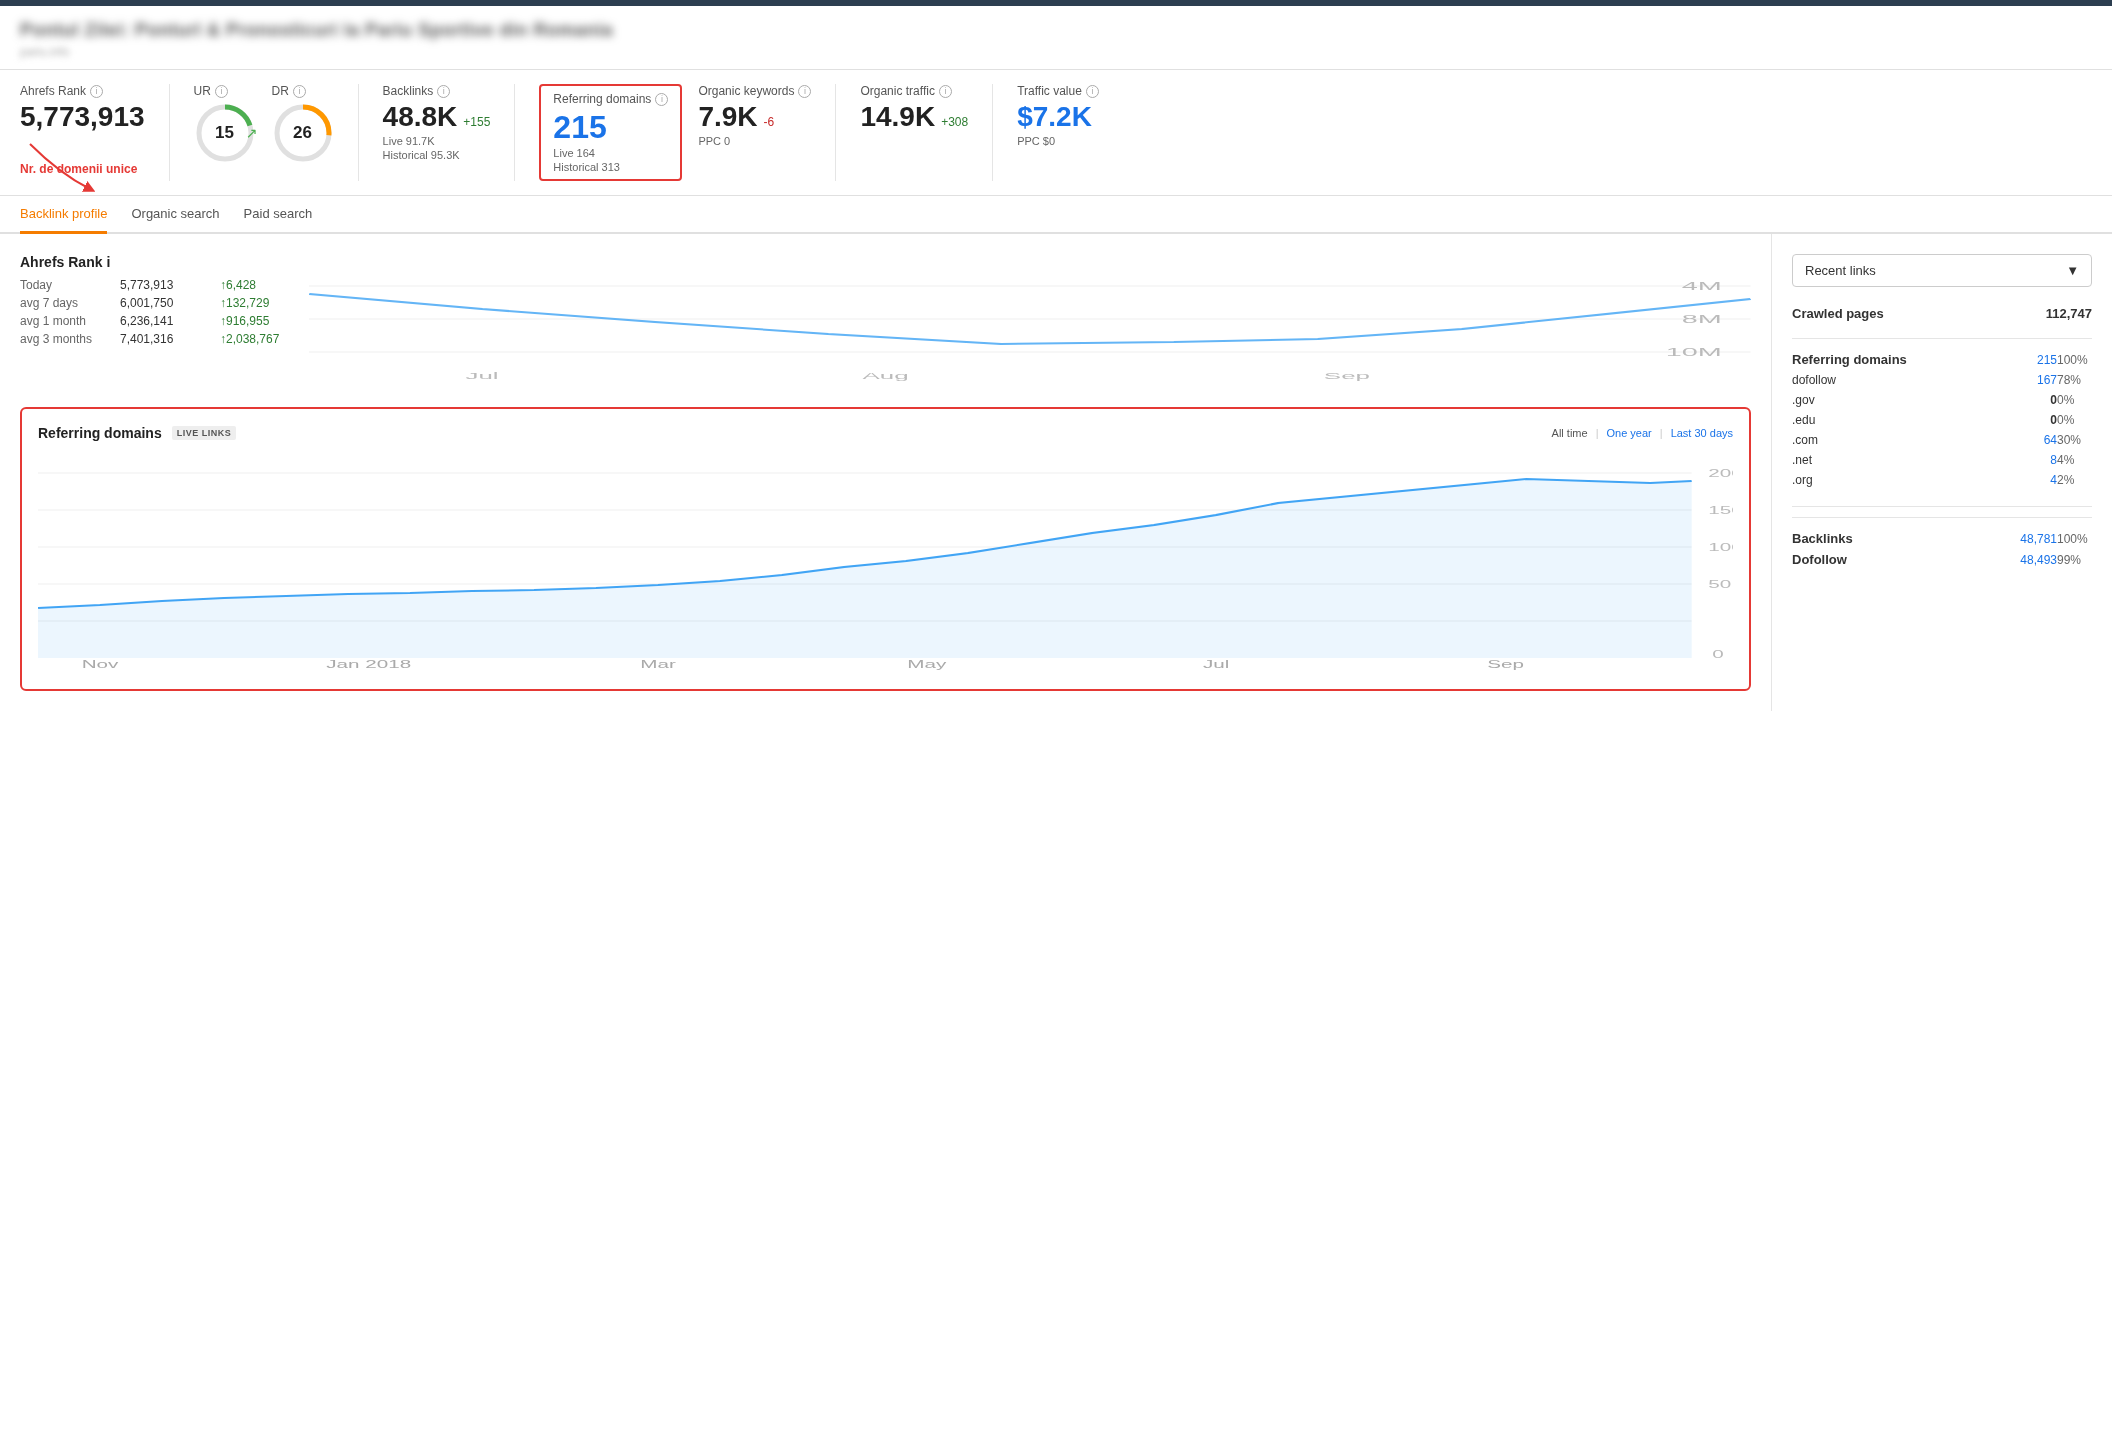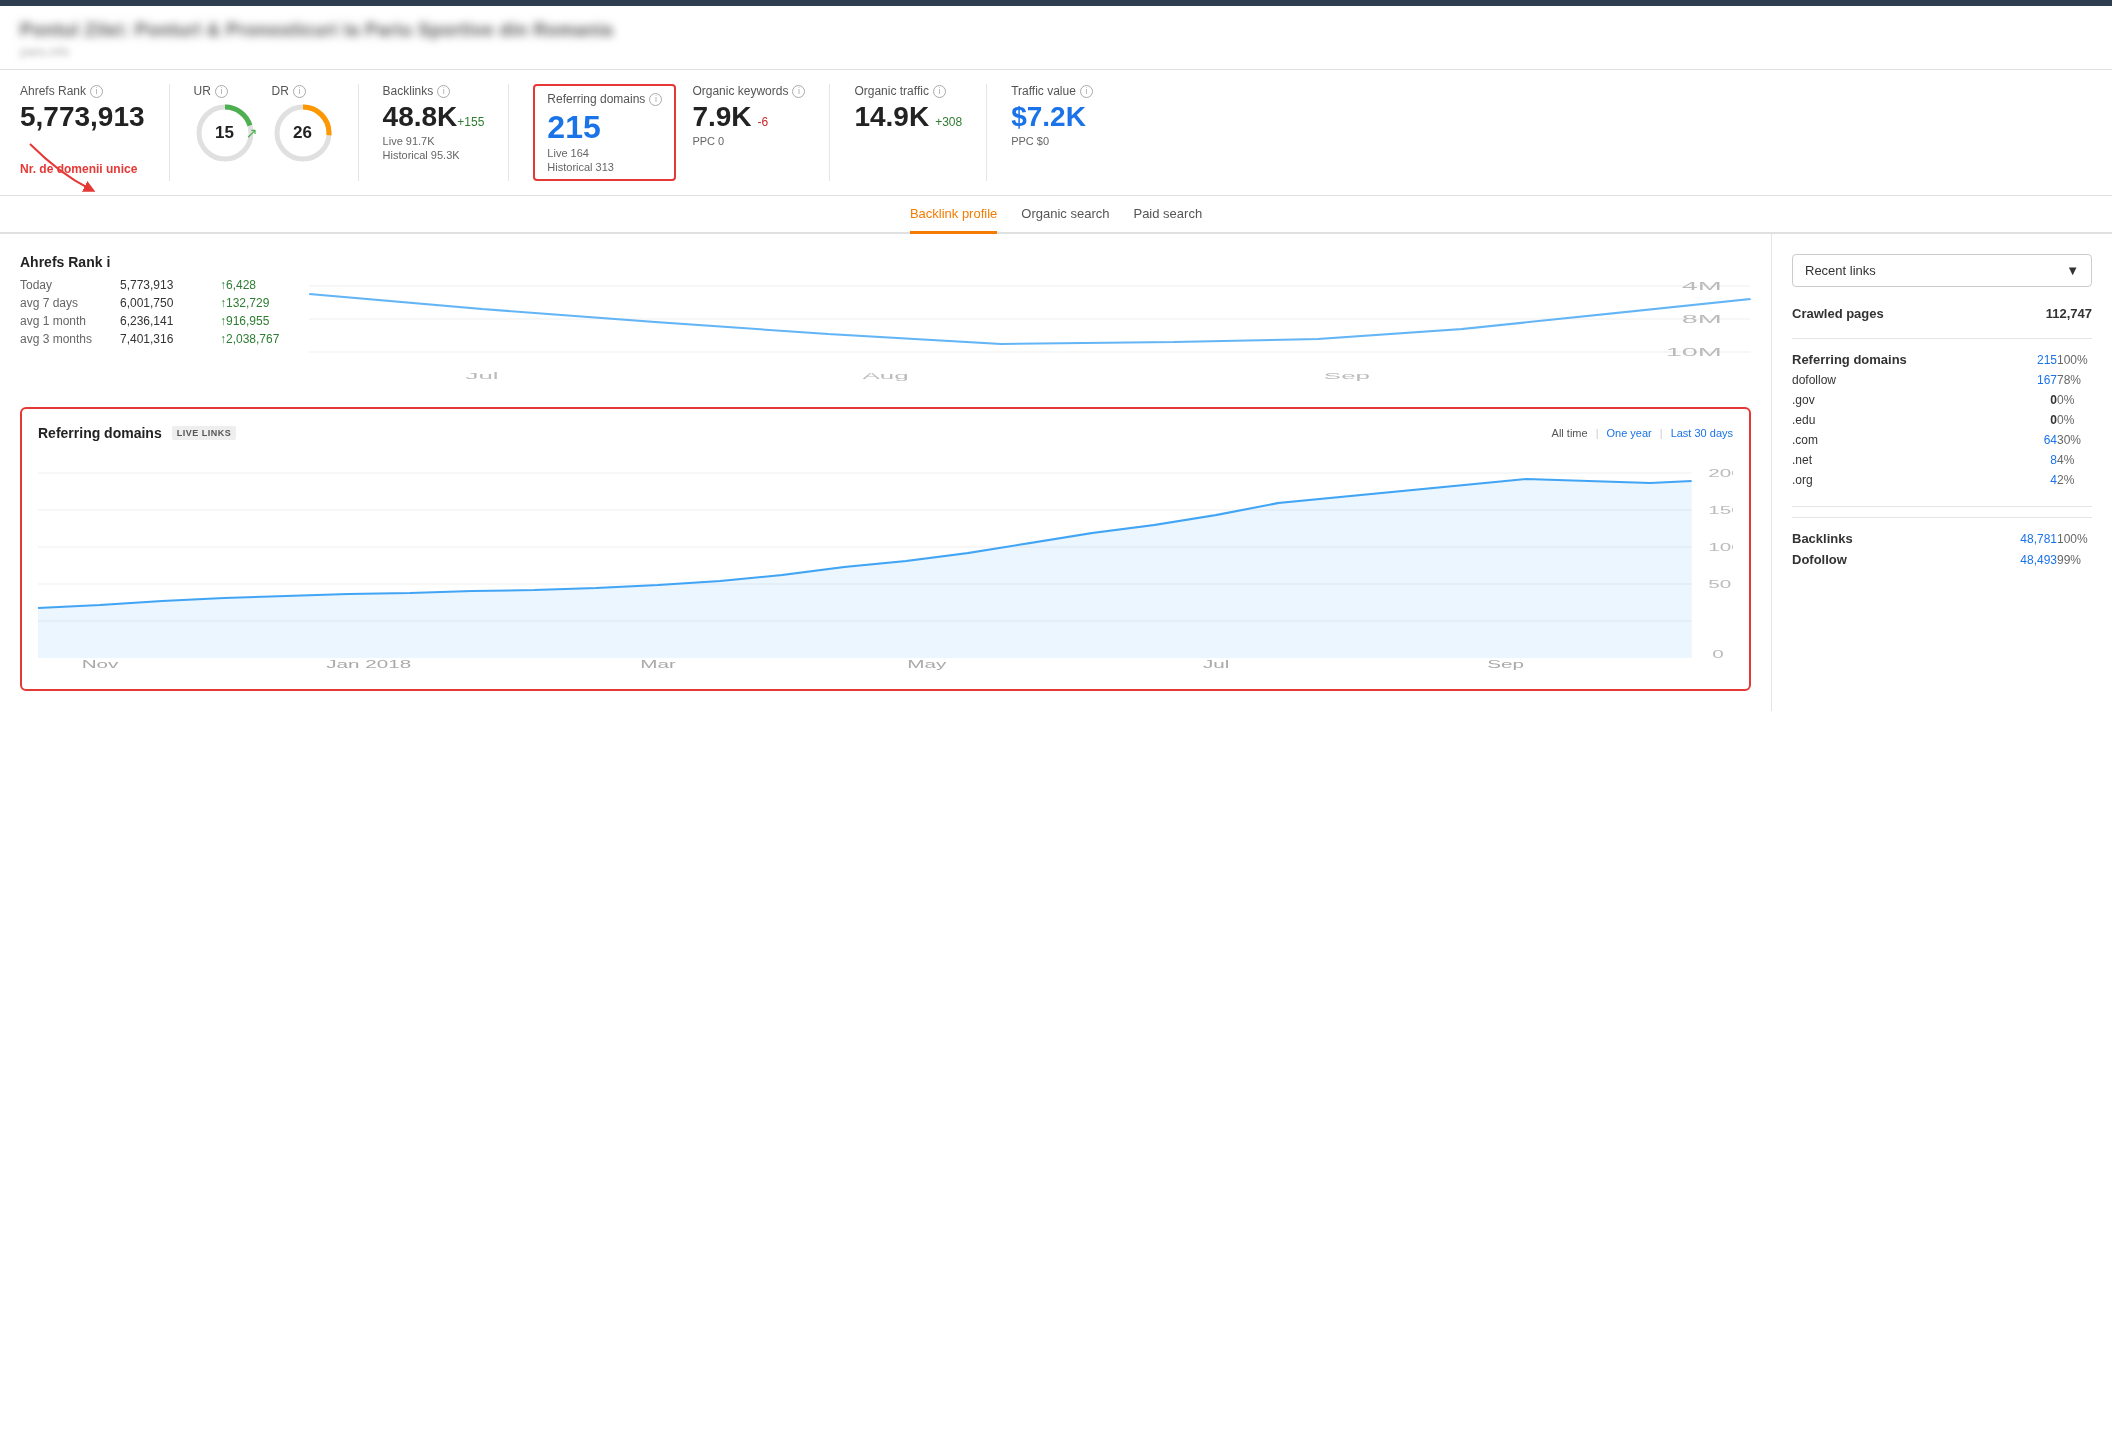--- a/index.html
+++ b/index.html
@@ -15,21 +15,21 @@
     .metric-cell:last-child { border-right: none; }
     .metric-label { font-size: 12px; color: #555; margin-bottom: 4px; display: flex; align-items: center; gap: 4px; }
     .metric-label .info-icon { width: 13px; height: 13px; border-radius: 50%; border: 1px solid #aaa; display: inline-flex; align-items: center; justify-content: center; font-size: 9px; color: #aaa; cursor: pointer; }
     .metric-value { font-size: 28px; font-weight: 700; color: #1a73e8; line-height: 1.1; }
     .metric-value.dark { color: #222; }
     .metric-sub { font-size: 11px; color: #666; margin-top: 2px; }
     .metric-change.green { color: #2e7d32; font-size: 12px; }
     .metric-change.red { color: #c62828; font-size: 12px; }
     .metric-cell.highlighted { border: 2px solid #e53935; border-radius: 4px; padding: 6px 12px; margin-right: 16px; }
     
-    .tabs-bar { display: flex; padding: 0 20px; border-bottom: 2px solid #e0e0e0; gap: 24px; justify-content: center; }
+    .tabs-bar { display: flex; padding: 0 20px; border-bottom: 2px solid #e0e0e0; gap: 24px; }
     .tab-item { padding: 10px 0; font-size: 13px; color: #555; cursor: pointer; border-bottom: 3px solid transparent; margin-bottom: -2px; }
     .tab-item.active { color: #f57c00; border-bottom-color: #f57c00; font-weight: 500; }
 
     .main-content { display: flex; gap: 0; }
     .left-panel { flex: 1; padding: 20px; border-right: 1px solid #e5e5e5; }
     .right-panel { width: 340px; padding: 20px; }
 
     .ahrefs-rank-section { margin-bottom: 20px; }
     .section-title { font-size: 14px; font-weight: 700; color: #222; margin-bottom: 4px; display: flex; align-items: center; gap: 4px; }
     .period-label { font-size: 12px; color: #888; text-align: center; margin-bottom: 8px; }
@@ -127,21 +127,21 @@
         </div>
       </div>
     </div>
   </div>
 
   <div class="metric-cell">
     <div class="metric-label">
       <span>Backlinks</span>
       <span class="info-icon">i</span>
     </div>
-    <div style="display:flex;align-items:baseline;">
+    <div style="display:flex;align-items:baseline;gap:6px;">
       <div class="metric-value dark">48.8K</div>
       <span class="metric-change green">+155</span>
     </div>
     <div class="metric-sub">Live 91.7K</div>
     <div class="metric-sub">Historical 95.3K</div>
   </div>
 
   <div class="metric-cell highlighted">
     <div class="metric-label">
       <span>Referring domains</span>

